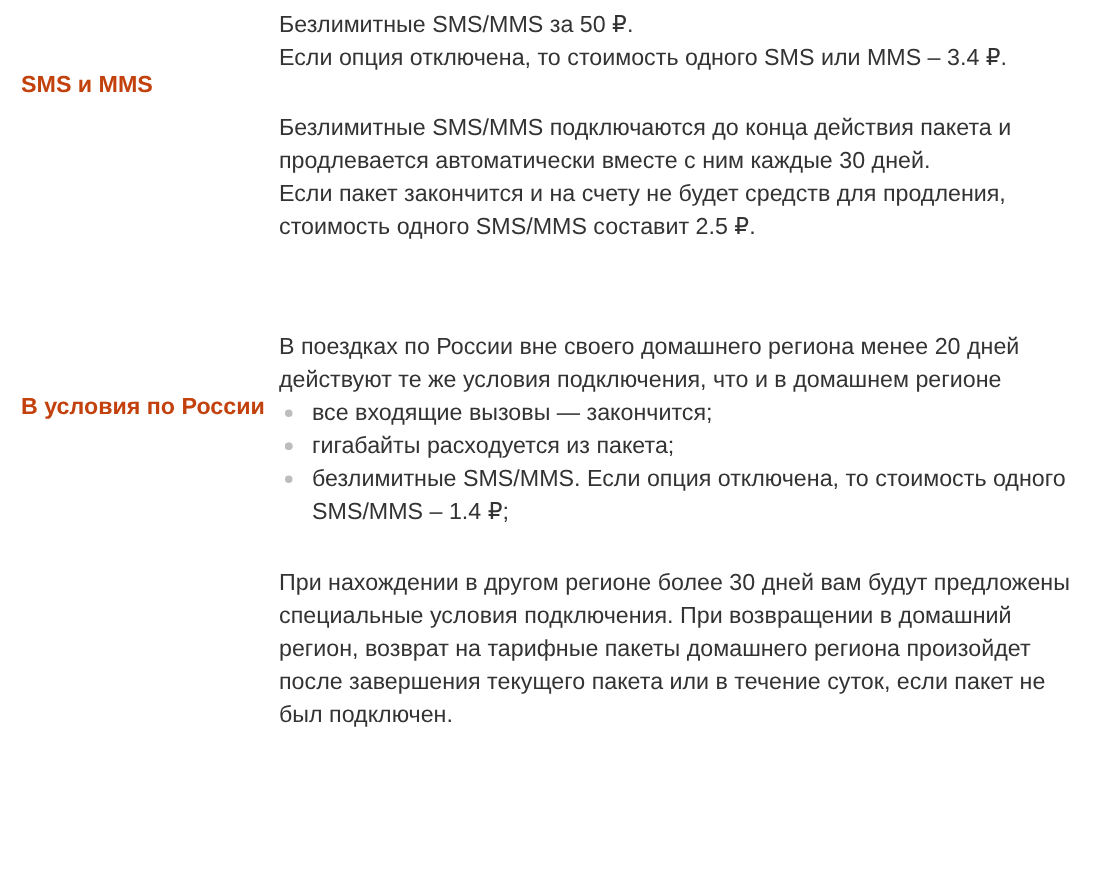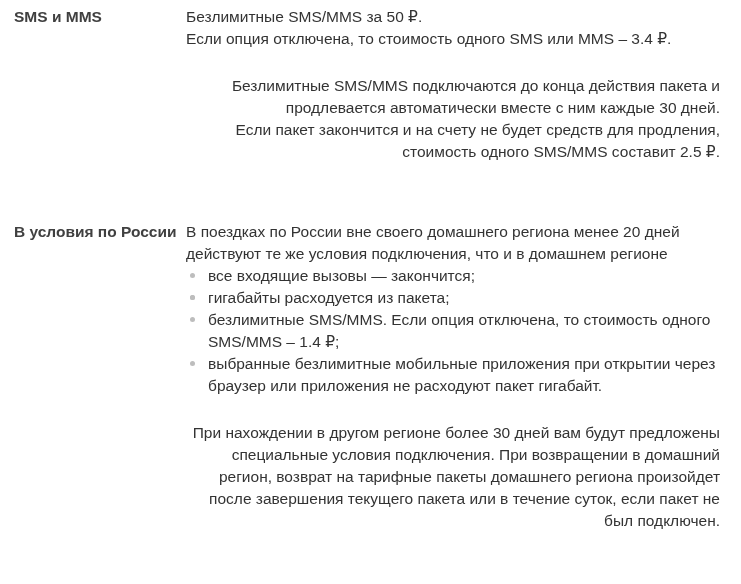--- a/index.html
+++ b/index.html
@@ -22,34 +22,34 @@
     display: flex;
     align-items: flex-start;
   }
   .section-row + .section-row {
     margin-top: 58px;
   }
   .section-label {
     flex: 0 0 172px;
     width: 172px;
     font-weight: bold;
-    color: #404040;
+    color: #c2410c;
     white-space: nowrap;
+    margin-top: 40px;
   }
   .section-content {
     flex: 0 1 auto;
     max-width: 534px;
   }
   .para {
     margin: 0;
   }
   .para + .para,
   .bullet-list + .para {
     margin-top: 25px;
-    text-align: right;
   }
   .text-line {
     display: block;
   }
   ul.bullet-list {
     list-style: none;
     margin: 0;
     padding: 0;
   }
   .bullet-item {
@@ -98,22 +98,18 @@
           <span class="bullet-dot"></span>
         </li>
         <li class="bullet-item">
           <span class="bullet-dot"></span>
           <span>гигабайты расходуется из пакета;</span>
         </li>
         <li class="bullet-item">
           <span class="bullet-dot"></span>
           <span>безлимитные SMS/MMS. Если опция отключена, то стоимость одного SMS/MMS – 1.4 ₽;</span>
         </li>
-        <li class="bullet-item">
-          <span class="bullet-dot"></span>
-          <span>выбранные безлимитные мобильные приложения при открытии через браузер или приложения не расходуют пакет гигабайт.</span>
-        </li>
       </ul>
       <p class="para">При нахождении в другом регионе более 30 дней вам будут предложены специальные условия подключения. При возвращении в домашний регион, возврат на тарифные пакеты домашнего региона произойдет после завершения текущего пакета или в течение суток, если пакет не был подключен.</p>
     </div>
   </div>
 
 </div>
 
 </body></html>

